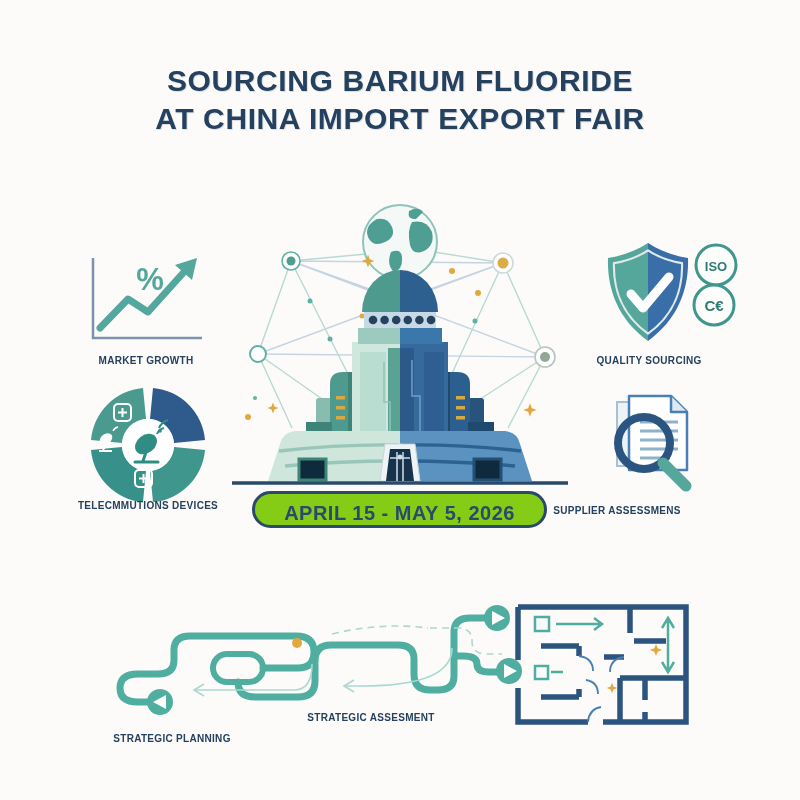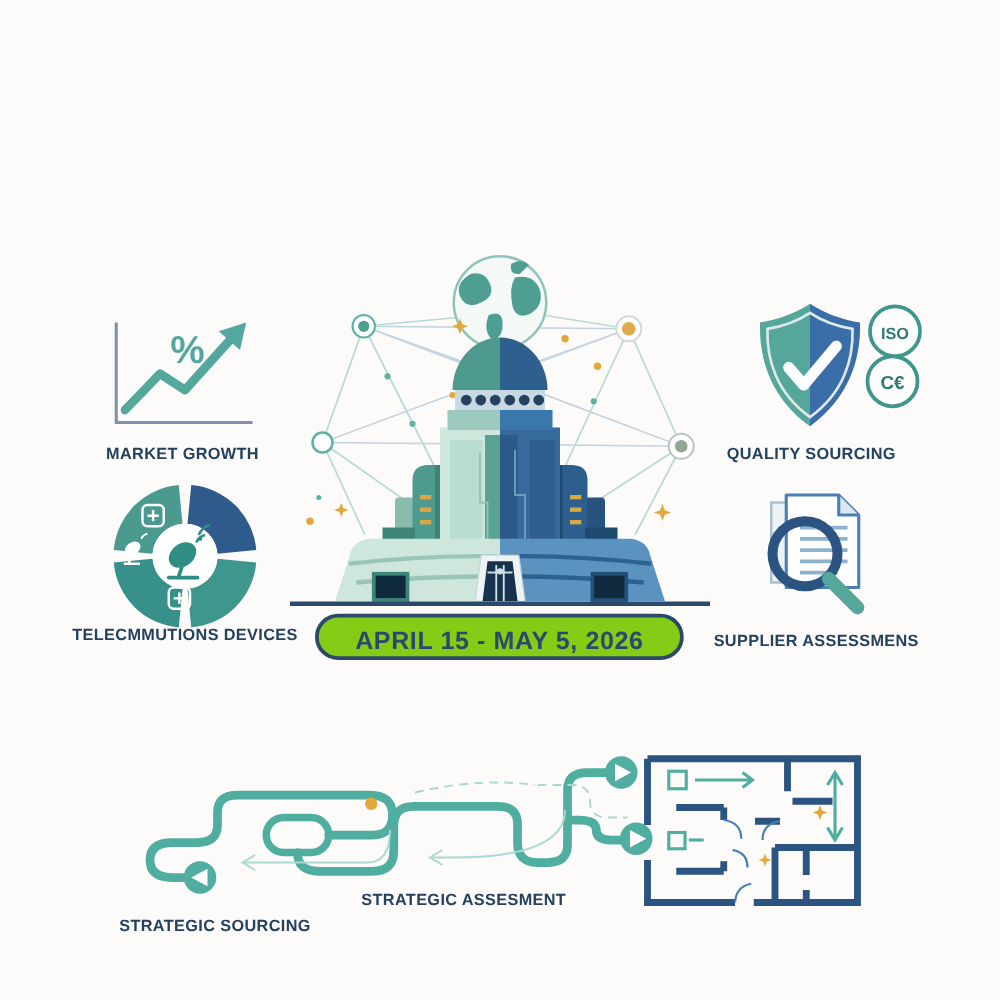--- a/index.html
+++ b/index.html
@@ -8,21 +8,21 @@
     background:#fcfbf9;font-family:"Liberation Sans",sans-serif;
   }
   .scene{position:absolute;left:0;top:0;}
   .title{
     position:absolute;top:62px;left:0;width:100%;text-align:center;
     font-weight:bold;font-size:30px;line-height:38px;color:#24415f;
     letter-spacing:0.6px;text-shadow:1px 1px 0 rgba(160,170,180,0.35);
   }
   .lbl{
     position:absolute;transform:translateX(-50%);white-space:nowrap;
-    font-weight:bold;font-size:13px;color:#24415f;letter-spacing:0.3px;
+    font-weight:bold;font-size:10px;color:#24415f;letter-spacing:0.3px;
   }
   .pill{
     position:absolute;left:252px;top:491px;width:289px;height:31px;
     border:3.5px solid #2b4a6b;border-radius:20px;background:#84cc16;
     display:flex;align-items:flex-end;justify-content:center;
     font-weight:bold;font-size:20px;color:#2b4a6b;letter-spacing:0.5px;
   }
   svg text{font-family:"Liberation Sans",sans-serif;font-weight:bold;}
 </style>
 </head>
@@ -249,25 +249,29 @@
         <path d="M556,624 H600 M594,618 L602,624 L594,630"></path>
         <rect x="535" y="666" width="13" height="13"></rect>
         <path d="M551,672 H563"></path>
         <path d="M668,620 V670 M662,628 L668,618 L674,628 M662,662 L668,672 L674,662"></path>
       </g>
       <path fill="#e2a83e" stroke="none" transform="translate(656,650) scale(0.75)" d="M0,-8 L2.2,-2.2 L8,0 L2.2,2.2 L0,8 L-2.2,2.2 L-8,0 L-2.2,-2.2 Z"></path>
       <path fill="#e2a83e" stroke="none" transform="translate(612,688) scale(0.65)" d="M0,-8 L2.2,-2.2 L8,0 L2.2,2.2 L0,8 L-2.2,2.2 L-8,0 L-2.2,-2.2 Z"></path>
     </g>
   </svg>
 
+  <div class="title">
+    <div>SOURCING BARIUM FLUORIDE</div>
+    <div>AT CHINA IMPORT EXPORT FAIR</div>
+  </div>
 
   <div class="lbl" style="left:146px;top:355px;">MARKET GROWTH</div>
   <div class="lbl" style="left:148px;top:500px;">TELECMMUTIONS DEVICES</div>
   <div class="lbl" style="left:649px;top:355px;">QUALITY SOURCING</div>
-  <div class="lbl" style="left:653px;top:505px;text-align:right;">SUPPLIER ASSESSMENS</div>
+  <div class="lbl" style="left:617px;top:505px;text-align:right;">SUPPLIER ASSESSMENS</div>
   <div class="lbl" style="left:371px;top:712px;text-align:right;">STRATEGIC ASSESMENT</div>
-  <div class="lbl" style="left:172px;top:733px;">STRATEGIC SOURCING</div>
+  <div class="lbl" style="left:172px;top:733px;">STRATEGIC PLANNING</div>
 
   <div class="pill">
     <span>APRIL 15 - MAY 5, 2026</span>
   </div>
 
 </div>
 
 </body></html>

